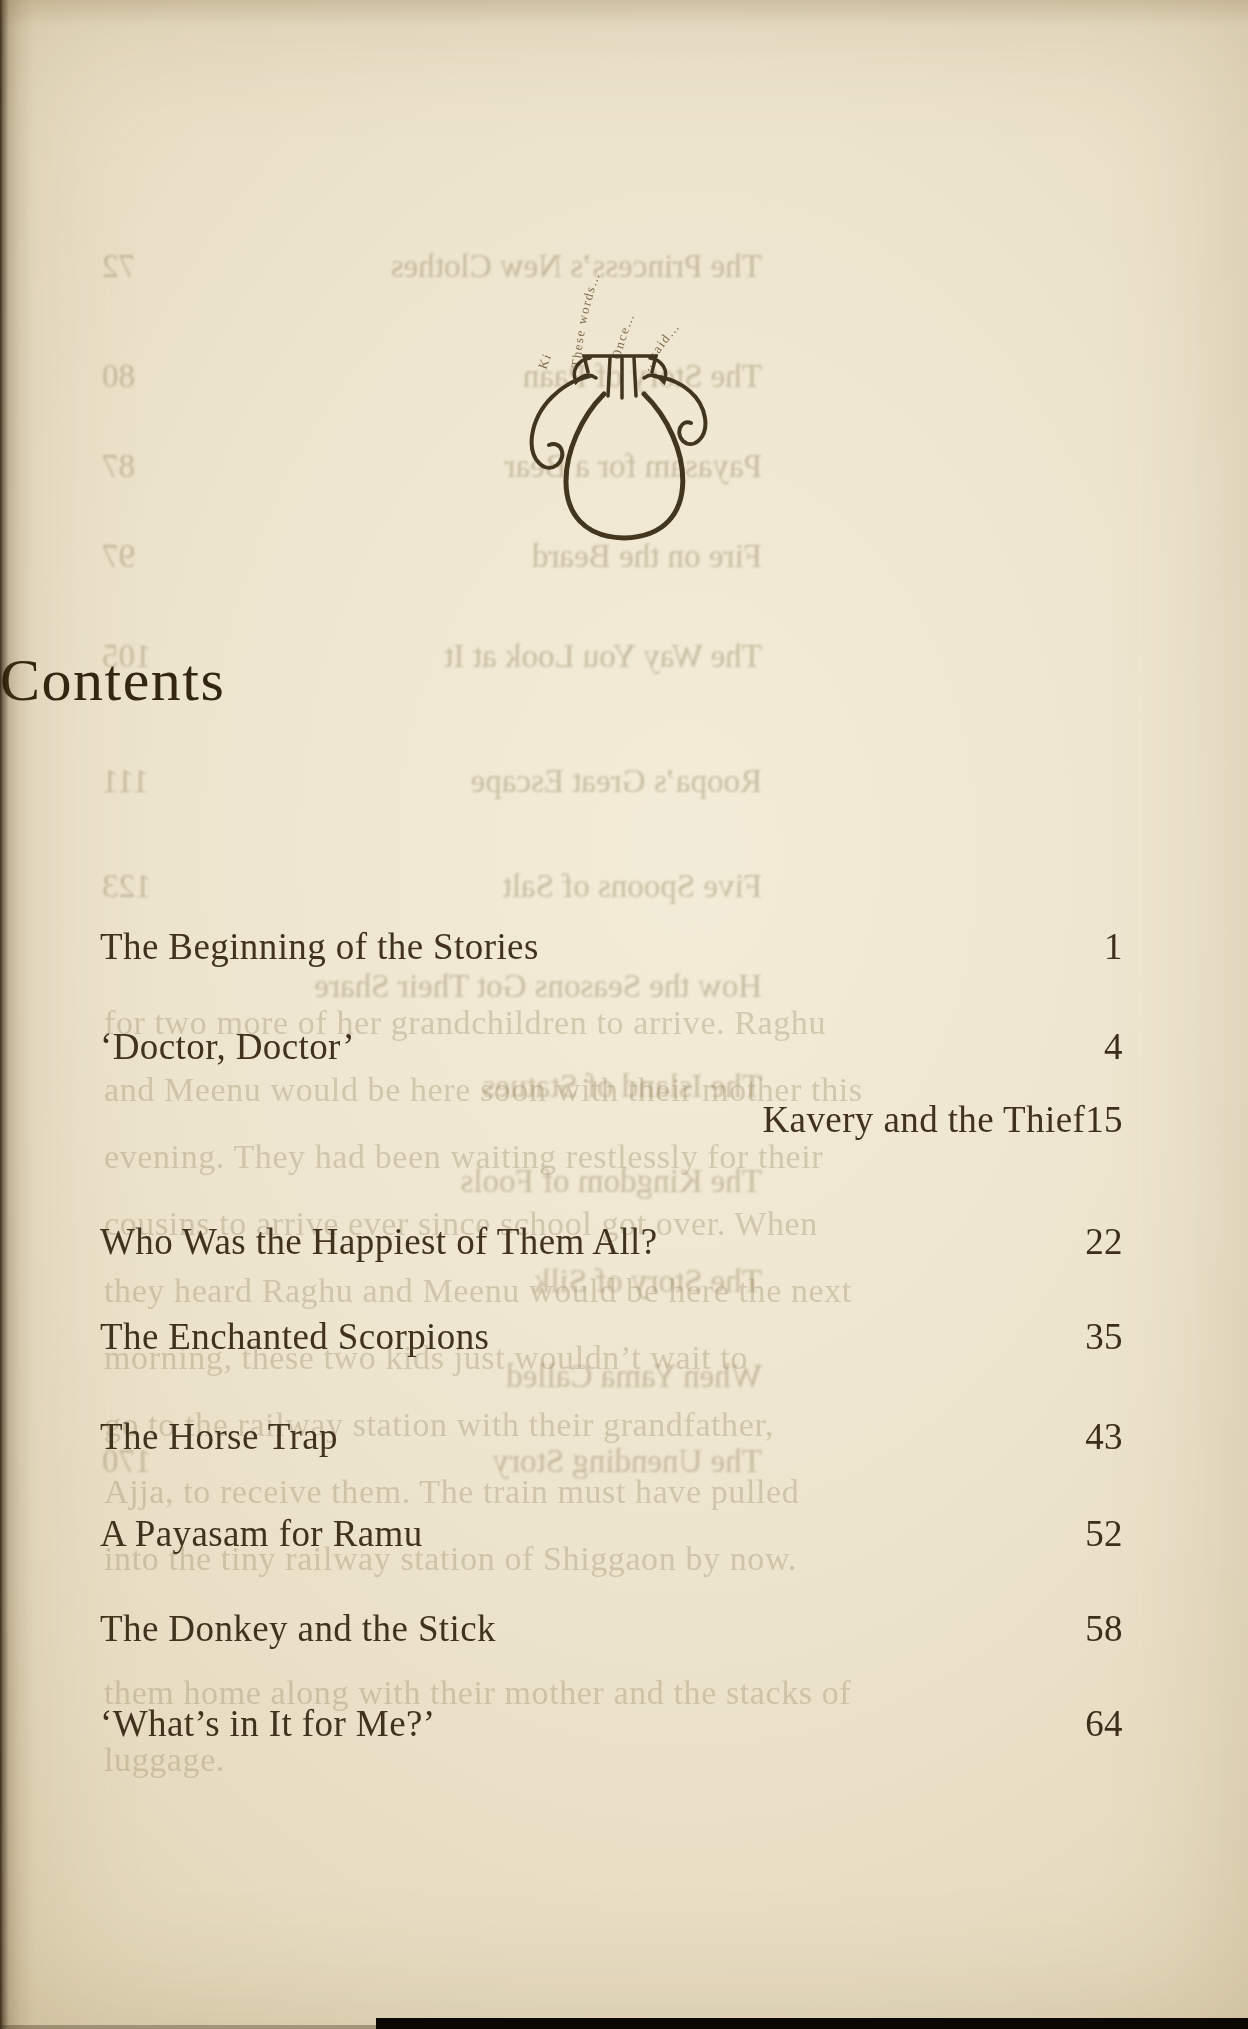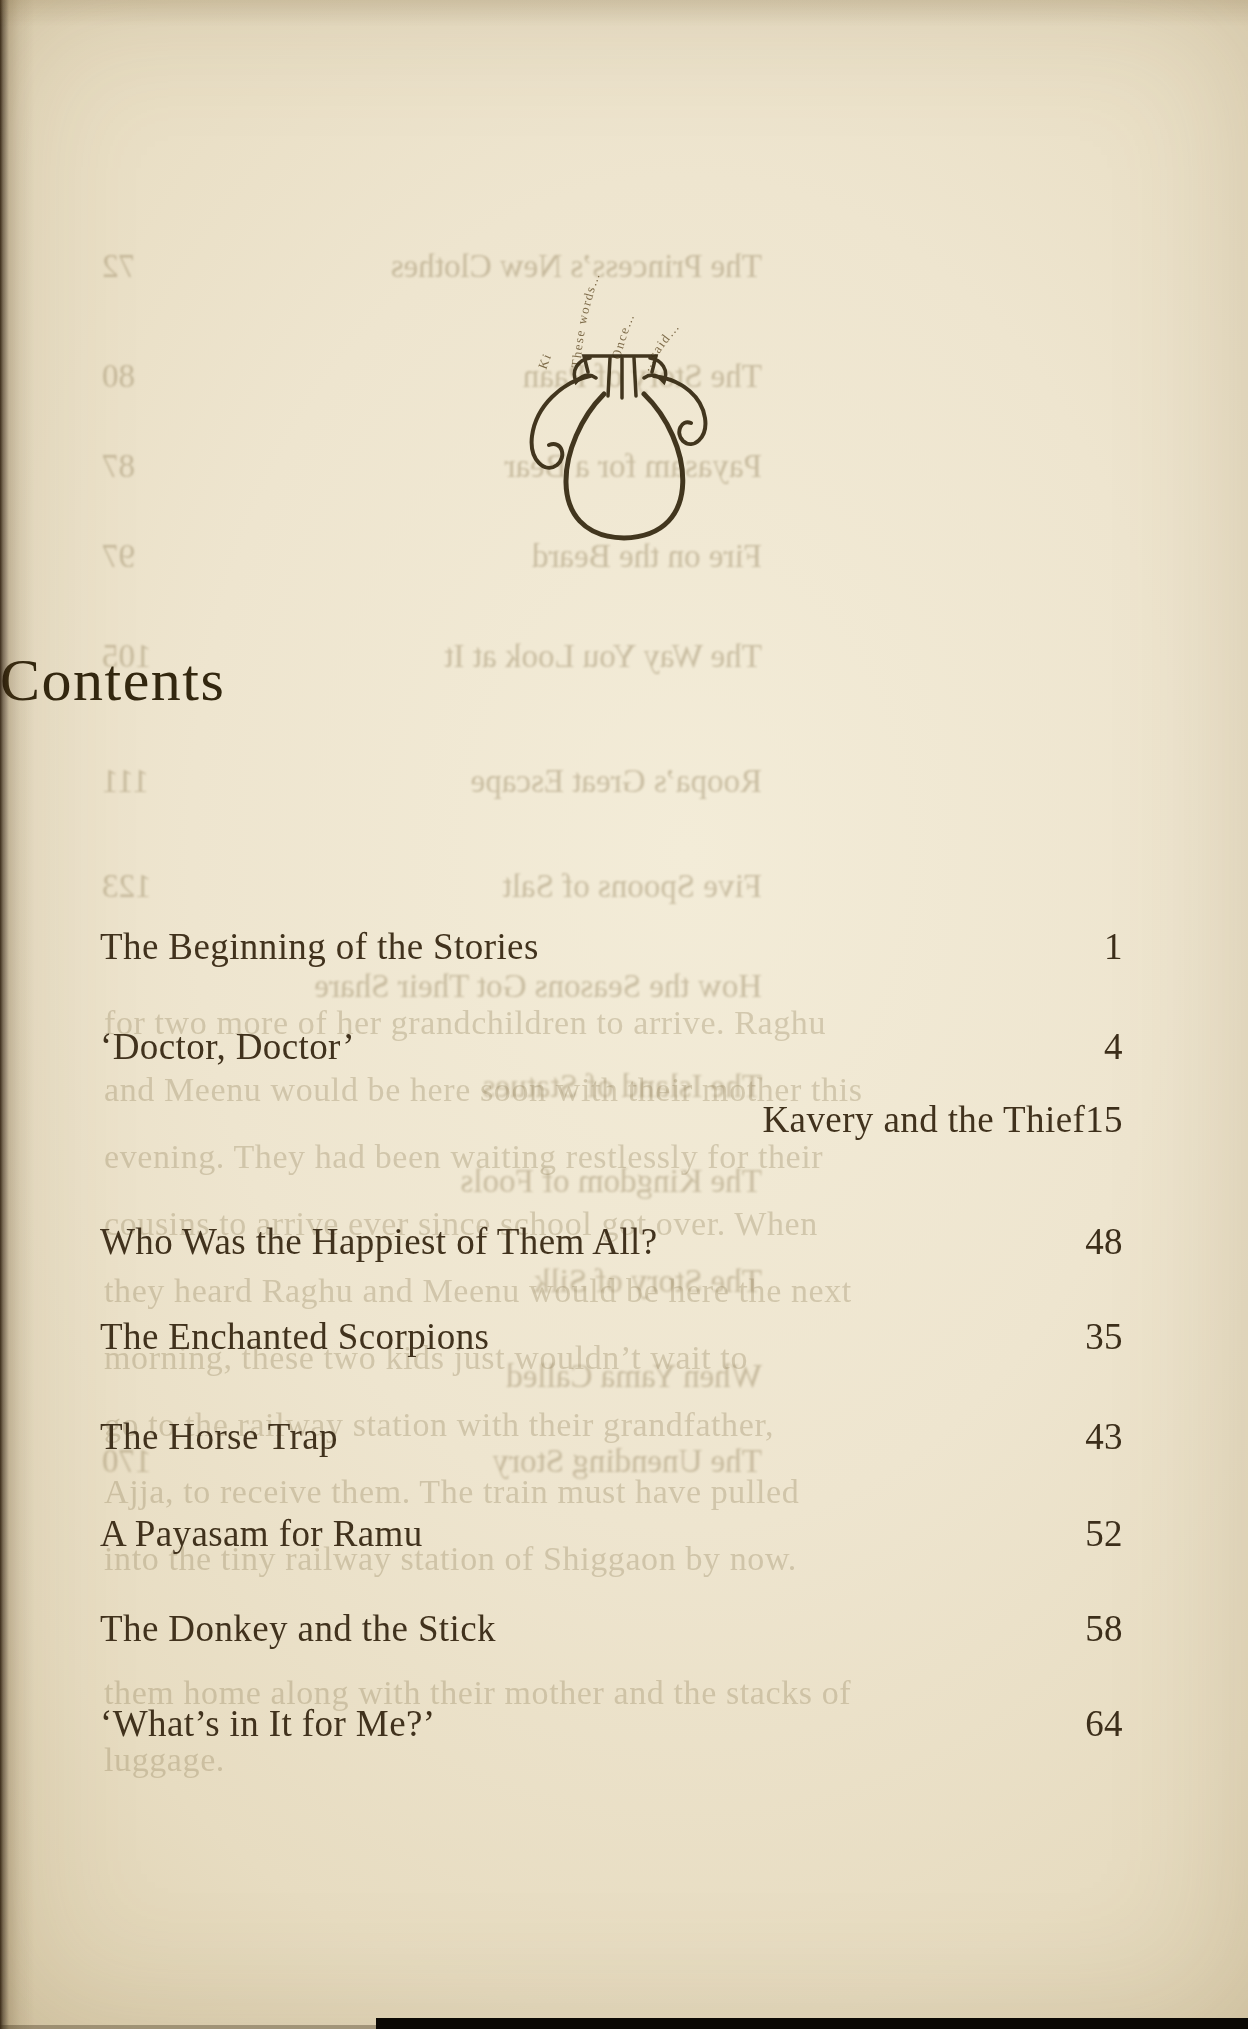--- a/index.html
+++ b/index.html
@@ -155,21 +155,21 @@
       <div class="row" style="top: 1025px;">
         <span>‘Doctor, Doctor’</span>
         <span class="pg">4</span>
       </div>
       <div class="row" style="top: 1098px; justify-content: flex-end;">
         <span>Kavery and the Thief</span>
         <span class="pg">15</span>
       </div>
       <div class="row" style="top: 1220px;">
         <span>Who Was the Happiest of Them All?</span>
-        <span class="pg">48</span>
+        <span class="pg">22</span>
       </div>
       <div class="row" style="top: 1315px; gap: 32px;">
         <span>The Enchanted Scorpions</span>
         <span class="pg">35</span>
       </div>
       <div class="row" style="top: 1415px;">
         <span>The Horse Trap</span>
         <span class="pg">43</span>
       </div>
       <div class="row" style="top: 1512px;">

